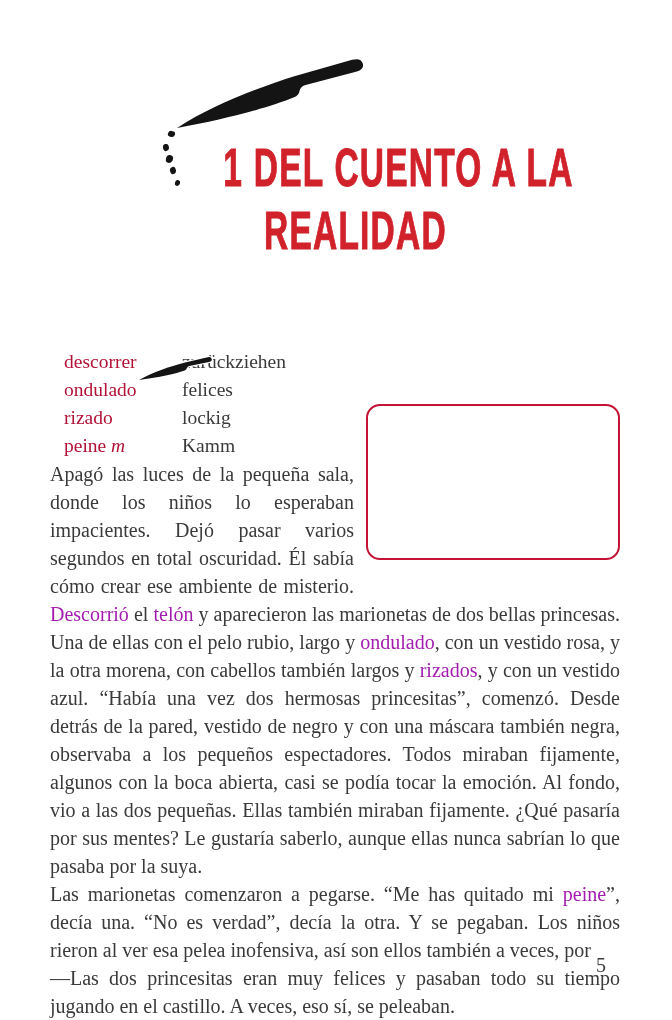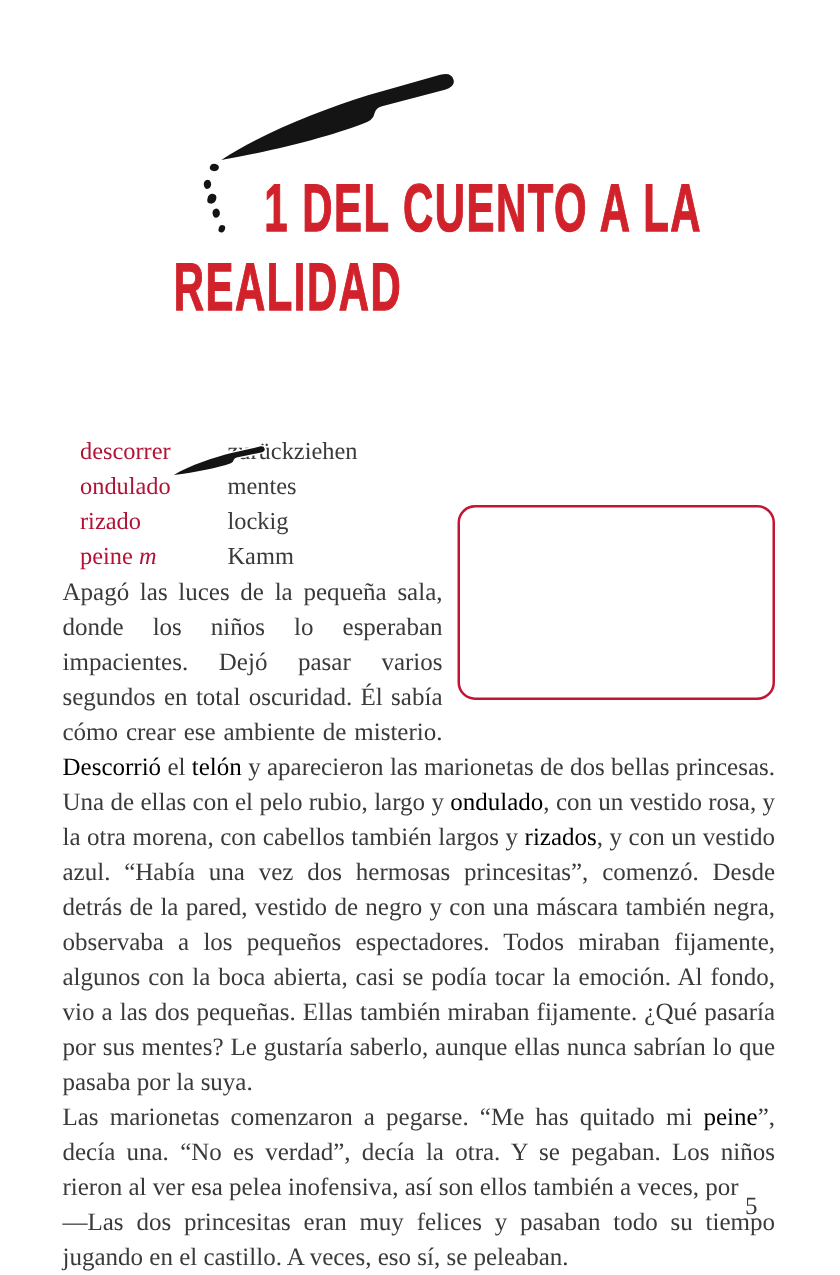--- a/index.html
+++ b/index.html
@@ -23,42 +23,43 @@
     border-radius:55% 45% 60% 40%;
   }
   .drop1{left:168px;top:131px;width:7px;height:6px;transform:rotate(20deg);}
   .drop2{left:163px;top:144px;width:6px;height:7px;transform:rotate(-15deg);}
   .drop3{left:166px;top:155px;width:7px;height:8px;transform:rotate(10deg);}
   .drop4{left:170px;top:167px;width:6px;height:7px;transform:rotate(-20deg);}
   .drop5{left:175px;top:180px;width:5px;height:6px;transform:rotate(15deg);}
 
   
   .title{
-    position:absolute;left:104px;top:136px;width:520px;
+    position:absolute;left:116px;top:136px;width:520px;
+    text-align:center;
     color:#d1222b;
     font-family:"Liberation Sans", sans-serif;
     font-weight:700;
     font-size:54px;
     line-height:63px;
     letter-spacing:2px;
     -webkit-text-stroke:1px #d1222b;
   }
   .title-line{white-space:nowrap;}
   .tscale{display:inline-block;transform:scaleX(0.62);transform-origin:center;}
   .title-line2 .tscale{transform:scaleX(0.62) translateX(-34px);}
 
   
   .body-text{
     position:absolute;left:50px;top:338px;width:570px;
     font-size:20px;line-height:28px;
     color:#3a3a3a;
     text-align:justify;
   }
   .body-text p{margin:0;padding:0;}
-  .hl{color:#000000;}
+  .hl{color:#a21caf;}
 
   
   .float-spacer{float:right;width:0;height:28px;}
   .vocab-float{
     float:right;clear:right;
     position:relative;
     width:266px;height:224px;
   }
   .vocab-box{
     position:absolute;left:12px;top:38px;
@@ -131,21 +132,21 @@
           </span>
         </span>
       </p><table class="vocab-table">
             <tbody id="vocab-rows">
           <tr>
             <td class="vb-es">descorrer</td>
             <td class="vb-de">zurückziehen</td>
           </tr>
           <tr>
             <td class="vb-es">ondulado</td>
-            <td class="vb-de">mentes</td>
+            <td class="vb-de">felices</td>
           </tr>
           <tr>
             <td class="vb-es">rizado</td>
             <td class="vb-de">lockig</td>
           </tr>
           <tr>
             <td class="vb-es">peine<span class="gender">&nbsp;m</span></td>
             <td class="vb-de">Kamm</td>
           </tr>
         </tbody>

